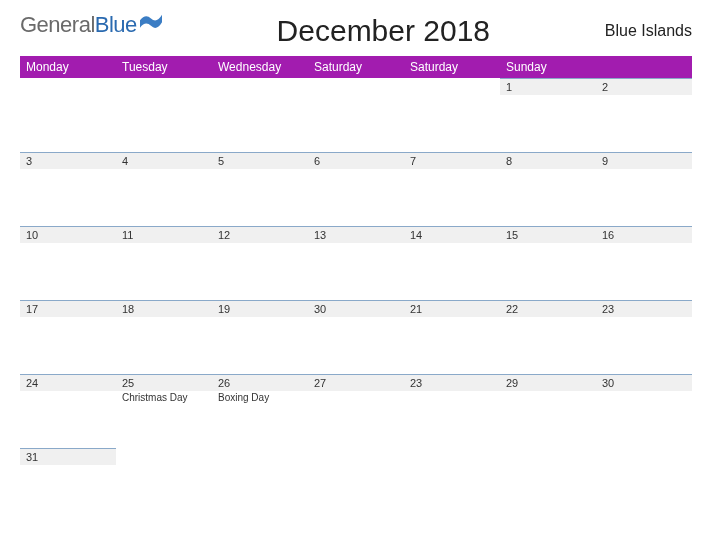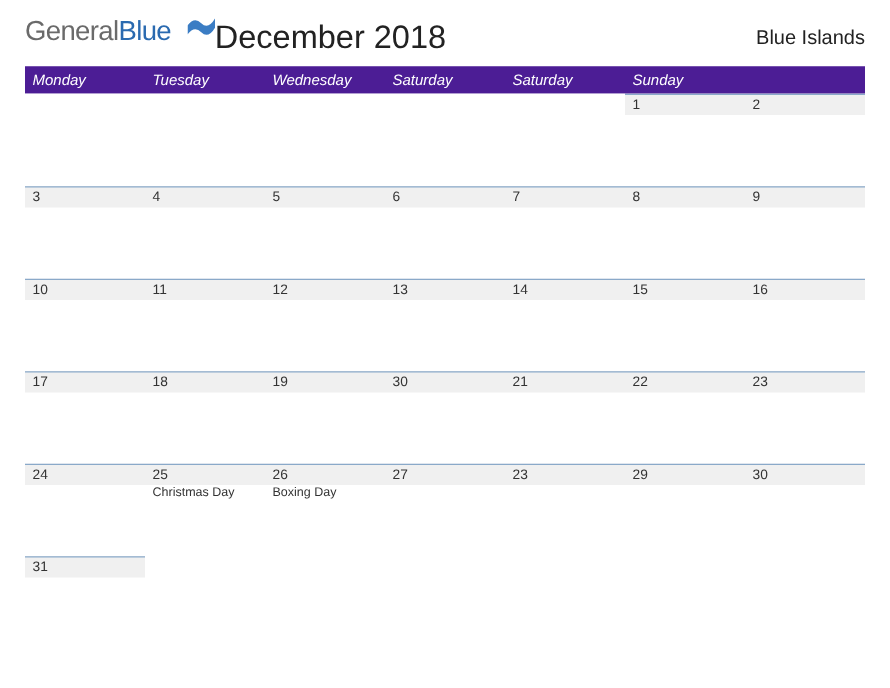--- a/index.html
+++ b/index.html
@@ -13,56 +13,56 @@
   }
   .header {
     display: flex;
     align-items: flex-start;
     justify-content: space-between;
     margin-bottom: 8px;
   }
   .logo {
     display: flex;
     align-items: flex-start;
-    gap: 10px;
+    gap: 0;
   }
   .logo-text {
     font-size: 22px;
     font-weight: 400;
     color: #2a6ab0;
     letter-spacing: -0.5px;
   }
   .logo-text .gray { color: #6a6a6a; }
   .logo-icon {
     width: 22px;
     height: 20px;
     margin-top: 2px;
     margin-left: 3px;
   }
   .title {
-    font-size: 26px;
+    font-size: 30px;
     font-weight: 400;
     color: #222;
+    text-align: center;
     flex: 1;
     margin-top: 2px;
   }
   .region {
     font-size: 16px;
     color: #222;
     margin-top: 10px;
   }
   .calendar {
     width: 100%;
   }
   .day-headers {
     display: grid;
     grid-template-columns: repeat(7, 1fr);
-    background: #4c1d95;
+    background: #a21caf;
     color: #fff;
-    font-style: italic;
   }
   .day-header {
     font-size: 12px;
     padding: 4px 6px;
     text-align: left;
     font-weight: 400;
   }
   .week {
     display: grid;
     grid-template-columns: repeat(7, 1fr);

